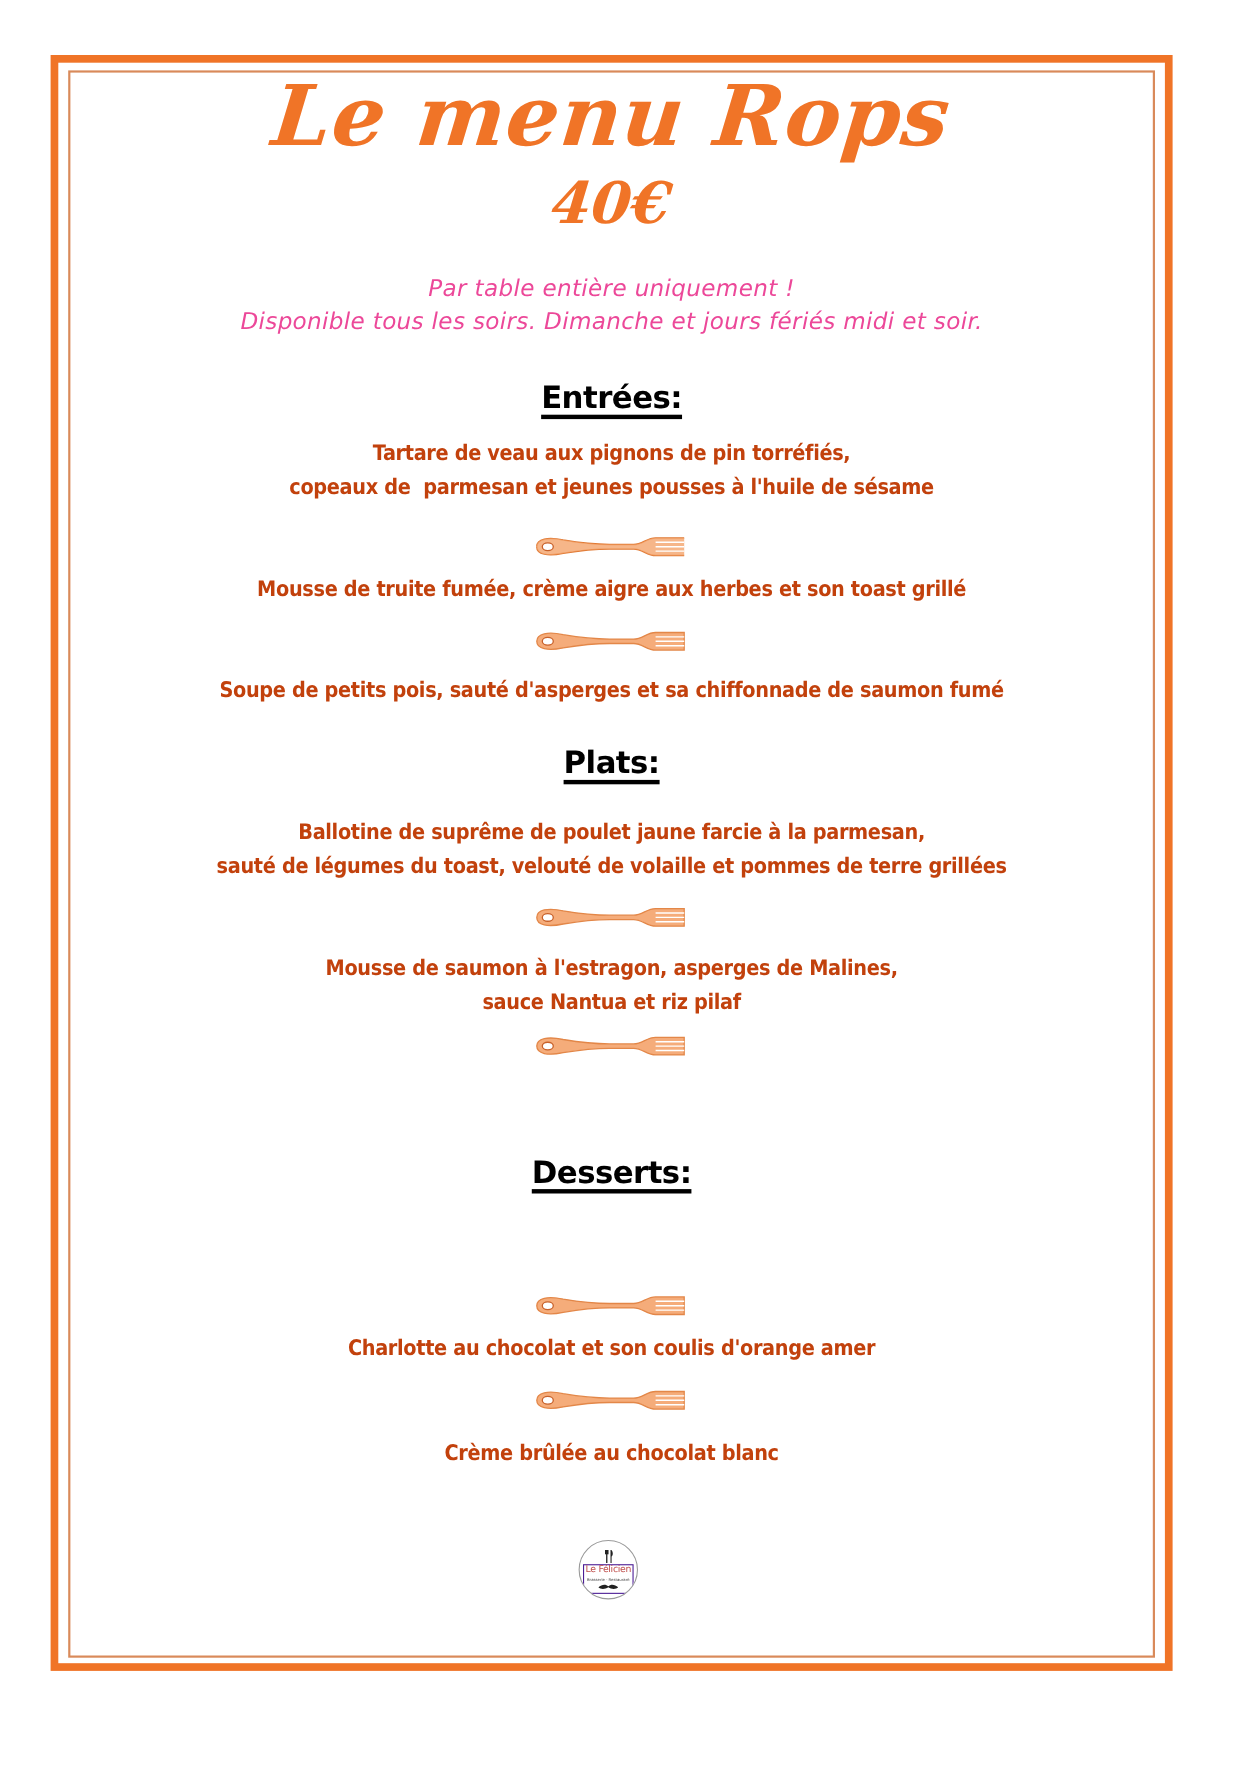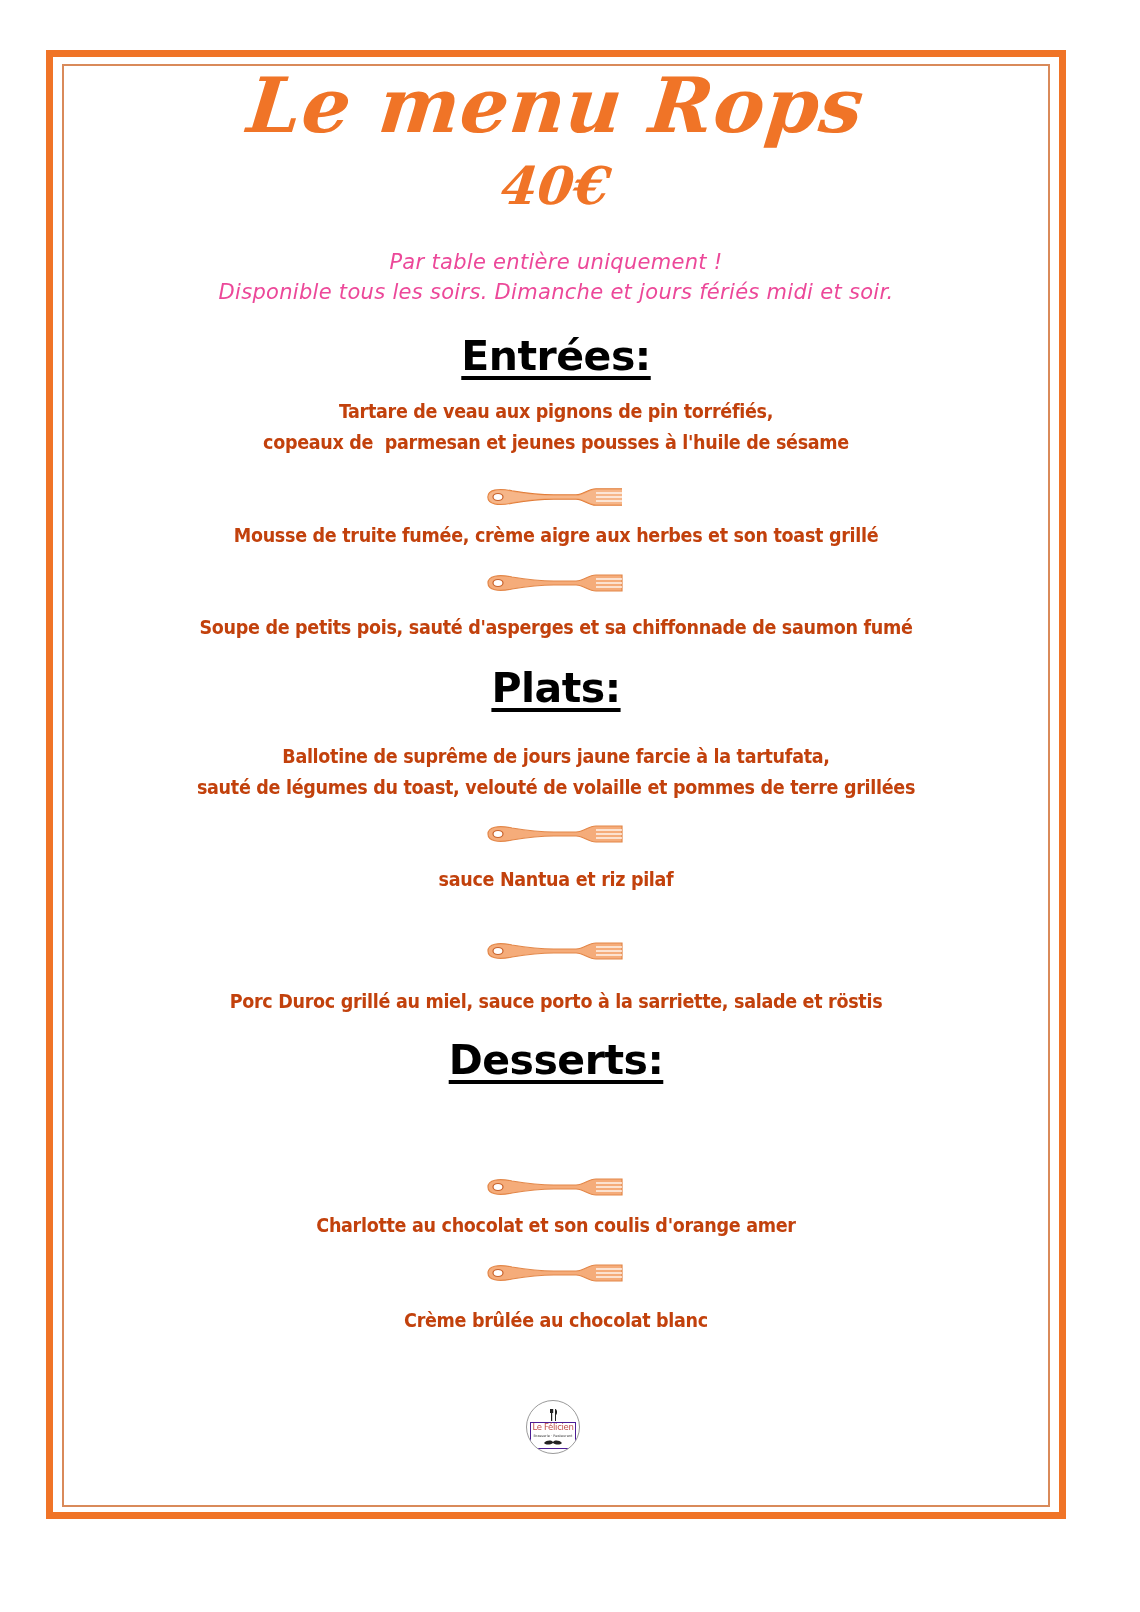--- a/index.html
+++ b/index.html
@@ -80,23 +80,24 @@
       letter-spacing: 0.3px;
       font-weight: 300;
     }
     .section-heading {
       position: absolute;
       left: 0;
       width: 1112px;
       text-align: center;
       font-family: "DejaVu Sans", sans-serif;
       font-weight: bold;
-      font-size: 41px;
+      font-size: 28px;
       color: #000;
       line-height: 1;
+      margin-top: 12px;
     }
     .section-heading span {
       text-decoration: underline;
       text-decoration-thickness: 4px;
       text-underline-offset: 6px;
       letter-spacing: -0.5px;
     }
     .dish {
       position: absolute;
       left: 0;
@@ -223,51 +224,49 @@
 
   <div class="dish" style="top:612px;">
     <span class="line">Soupe de petits pois, sauté d'asperges et sa chiffonnade de saumon fumé</span>
   </div>
 
   <div class="section-heading" style="top:668px;">
     <span>Plats:</span>
   </div>
 
   <div class="dish" style="top:741px;">
-    <span class="line">Ballotine de suprême de jours jaune farcie à la tartufata,</span>
+    <span class="line">Ballotine de suprême de poulet jaune farcie à la parmesan,</span>
     <span class="line">sauté de légumes du toast, velouté de volaille et pommes de terre grillées</span>
   </div>
 
   <svg class="fork" style="top:822px;" viewBox="0 0 142 24">
     <path d="M4 12 C4 5, 14 3, 28 6 C40 8, 52 10, 70 10 L92 10 C100 10, 104 4, 112 4 L138 4 L138 20 L112 20 C104 20, 100 14, 92 14 L70 14 C52 14, 40 16, 28 18 C14 21, 4 19, 4 12 Z" fill="#F4A46C" stroke="#E07A35" stroke-width="1.2" opacity="0.9"></path>
     <ellipse cx="14" cy="12" rx="5" ry="3.5" fill="#fff" stroke="#C8612A" stroke-width="1.2"></ellipse>
     <g stroke="#fff" stroke-width="1.3">
       <line x1="112" y1="8" x2="138" y2="8"></line>
       <line x1="112" y1="12" x2="138" y2="12"></line>
       <line x1="112" y1="16" x2="138" y2="16"></line>
     </g>
   </svg>
 
   <div class="dish" style="top:864px;">
+    <span class="line">Mousse de saumon à l'estragon, asperges de Malines,</span>
     <span class="line">sauce Nantua et riz pilaf</span>
   </div>
 
   <svg class="fork" style="top:939px;" viewBox="0 0 142 24">
     <path d="M4 12 C4 5, 14 3, 28 6 C40 8, 52 10, 70 10 L92 10 C100 10, 104 4, 112 4 L138 4 L138 20 L112 20 C104 20, 100 14, 92 14 L70 14 C52 14, 40 16, 28 18 C14 21, 4 19, 4 12 Z" fill="#F4A46C" stroke="#E07A35" stroke-width="1.2" opacity="0.9"></path>
     <ellipse cx="14" cy="12" rx="5" ry="3.5" fill="#fff" stroke="#C8612A" stroke-width="1.2"></ellipse>
     <g stroke="#fff" stroke-width="1.3">
       <line x1="112" y1="8" x2="138" y2="8"></line>
       <line x1="112" y1="12" x2="138" y2="12"></line>
       <line x1="112" y1="16" x2="138" y2="16"></line>
     </g>
   </svg>
 
-  <div class="dish" style="top:986px;">
-    <span class="line">Porc Duroc grillé au miel, sauce porto à la sarriette, salade et röstis</span>
-  </div>
 
   <div class="section-heading" style="top:1040px;">
     <span>Desserts:</span>
   </div>
 
 
   <svg class="fork" style="top:1175px;" viewBox="0 0 142 24">
     <path d="M4 12 C4 5, 14 3, 28 6 C40 8, 52 10, 70 10 L92 10 C100 10, 104 4, 112 4 L138 4 L138 20 L112 20 C104 20, 100 14, 92 14 L70 14 C52 14, 40 16, 28 18 C14 21, 4 19, 4 12 Z" fill="#F4A46C" stroke="#E07A35" stroke-width="1.2" opacity="0.9"></path>
     <ellipse cx="14" cy="12" rx="5" ry="3.5" fill="#fff" stroke="#C8612A" stroke-width="1.2"></ellipse>
     <g stroke="#fff" stroke-width="1.3">

